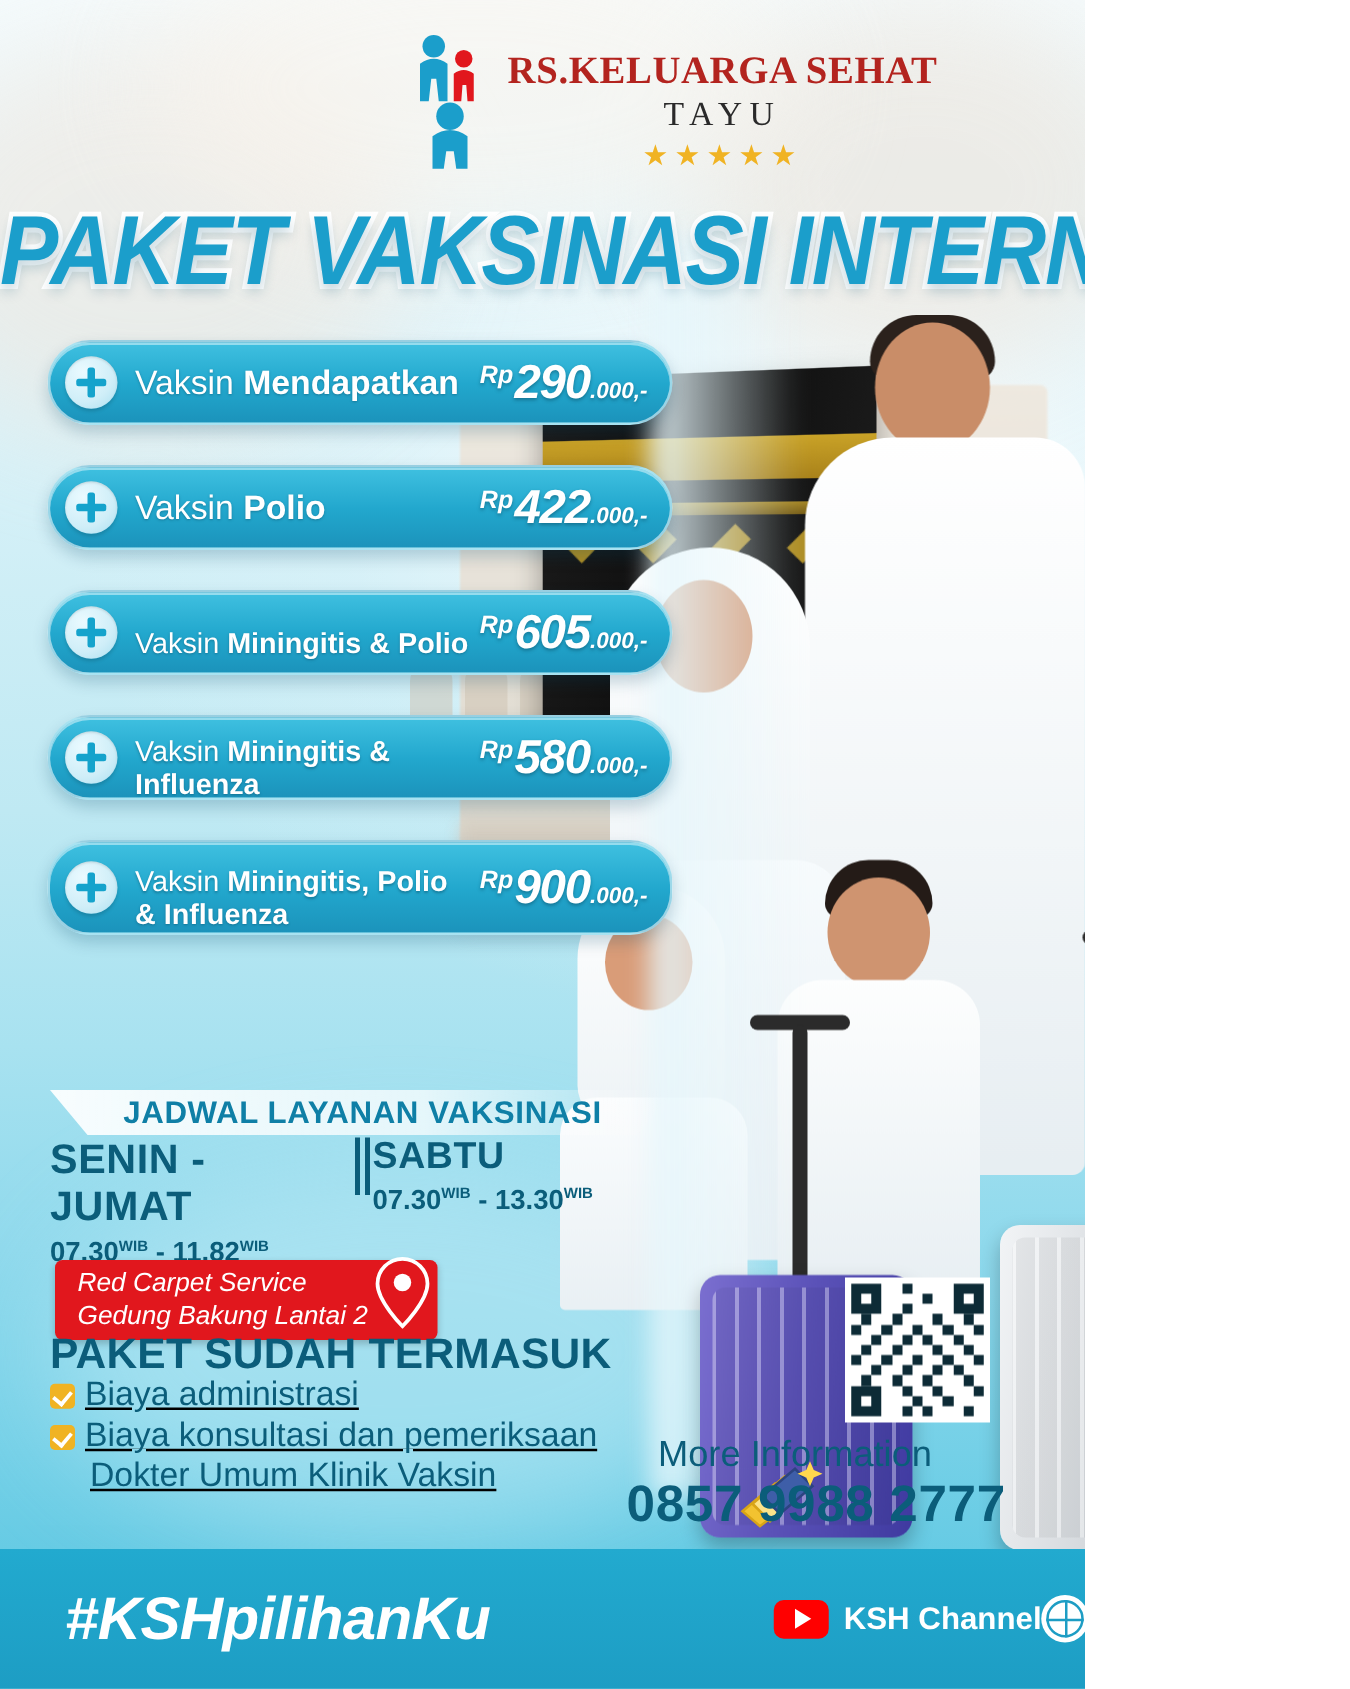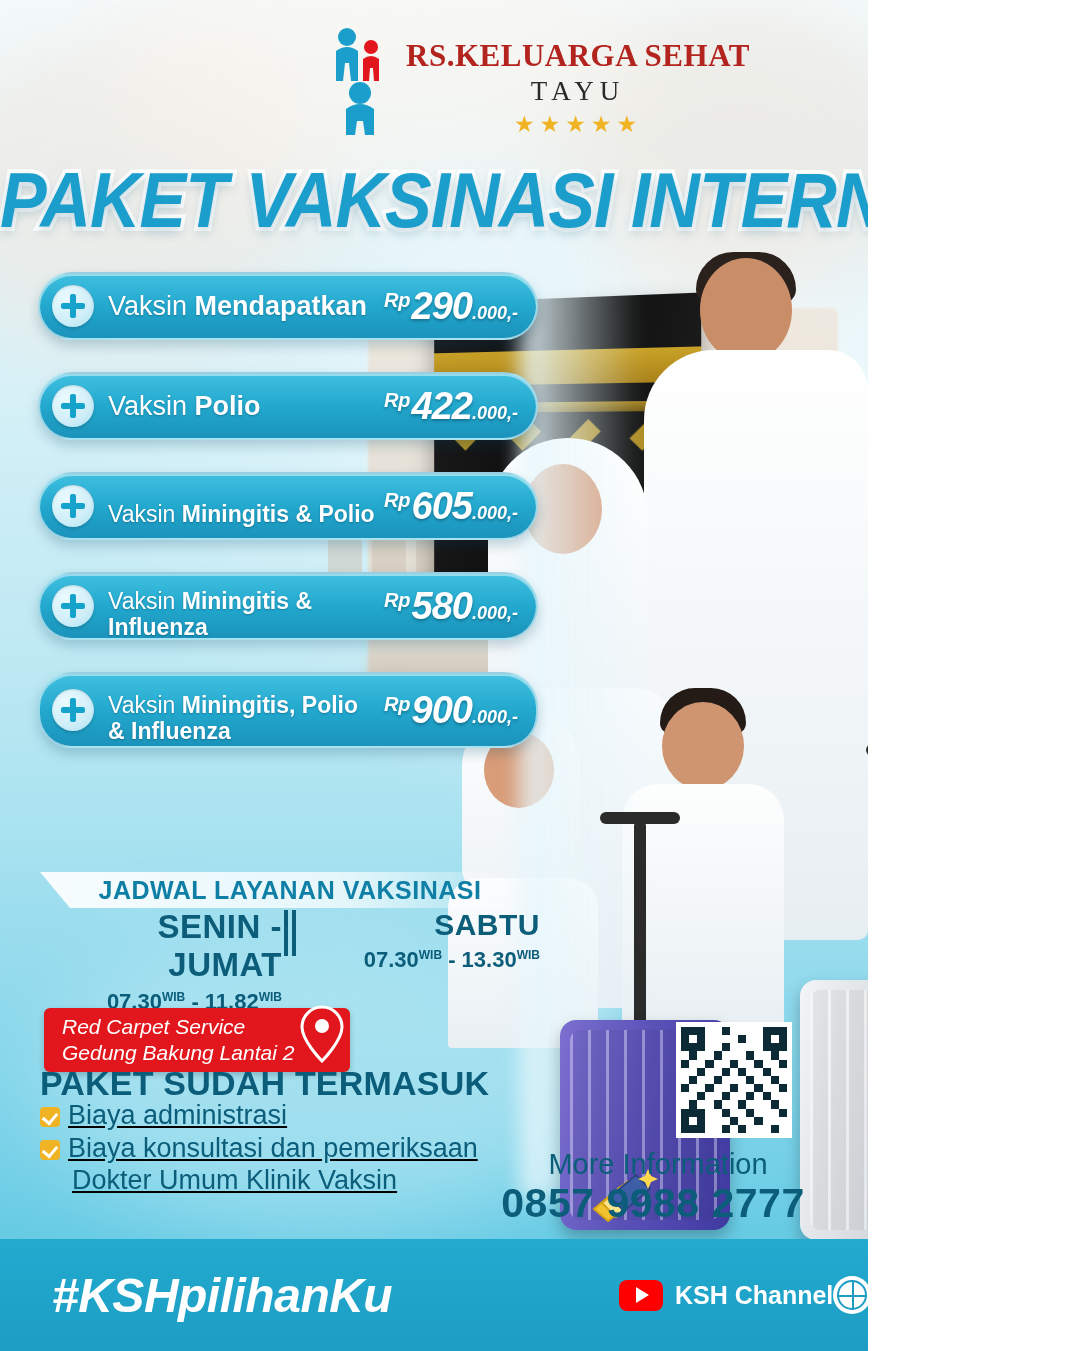--- a/index.html
+++ b/index.html
@@ -97,21 +97,21 @@
     position: absolute; left: 0; top: 0; width: 500px; height: 36px;
     background: linear-gradient(90deg, rgba(255,255,255,.92) 0%, rgba(255,255,255,.72) 60%, rgba(255,255,255,0) 100%);
     clip-path: polygon(0 0, 500px 0, 470px 36px, 30px 36px);
   }
   .sched-title {
     position: absolute; left: 0; top: 0; width: 500px; height: 36px;
     display: flex; align-items: center; justify-content: center;
     font-size: 25px; font-weight: bold; color: #0f7fa6; letter-spacing: .5px;
   }
   .sched-body { position: absolute; top: 908px; left: 40px; width: 500px; height: 74px; display: flex; }
-  .sched-col { flex: 1 1 0; text-align: right; }
+  .sched-col { flex: 1 1 0; text-align: left; }
   .sched-day { font-size: 33px; font-weight: bold; color: #0b5d7a; letter-spacing: .5px; }
   .sched-day.small { font-size: 30px; }
   .sched-time { font-size: 22px; font-weight: bold; color: #0b5d7a; margin-top: 5px; }
   .sched-time sup { font-size: 12px; }
   .sched-div {
     flex: 0 0 14px; display: flex; justify-content: center; align-items: flex-start; padding-top: 2px;
   }
   .sched-div span { display: block; width: 4px; height: 46px; background: #0b5d7a; margin: 0 2px; }
 
   
@@ -148,21 +148,21 @@
   .books { position: absolute; left: 590px; top: 1167px; width: 70px; height: 56px; }
 
   
   .qr {
     position: absolute; right: 76px; top: 1022px; width: 116px; height: 116px;
     background: #fff; padding: 5px;
   }
   .qr-grid { width: 106px; height: 106px; display: grid; grid-template-columns: repeat(13, 1fr); grid-template-rows: repeat(13, 1fr); }
   .qr-grid i { background: #0d2b36; }
   .more-info {
-    position: absolute; right: 40px; top: 1148px; width: 340px; text-align: center;
+    position: absolute; right: 62px; top: 1148px; width: 340px; text-align: center;
     font-size: 29px; color: #0b5d7a;
   }
   .phone {
     position: absolute; right: 40px; top: 1180px; width: 350px; text-align: center;
     font-size: 41px; font-weight: bold; color: #0b5d7a; letter-spacing: .5px;
   }
 
   
   .footer {
     position: absolute; left: 0; bottom: 0; width: 1080px; height: 112px;

